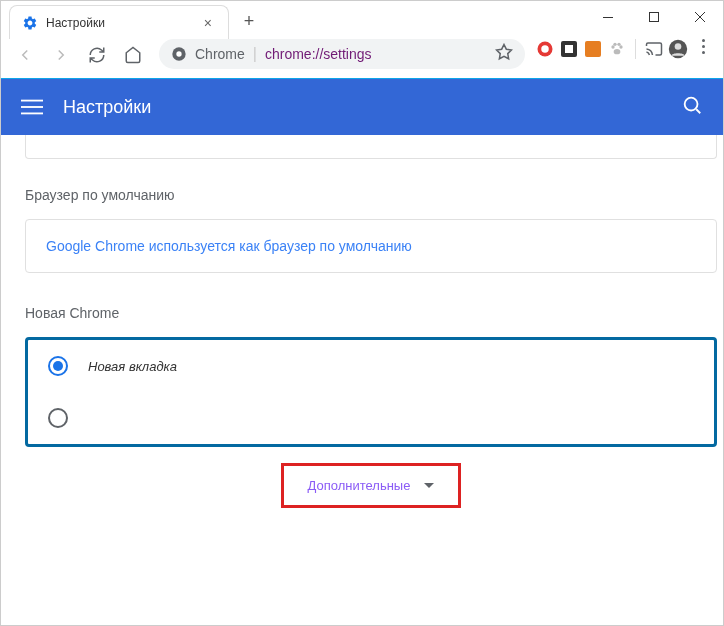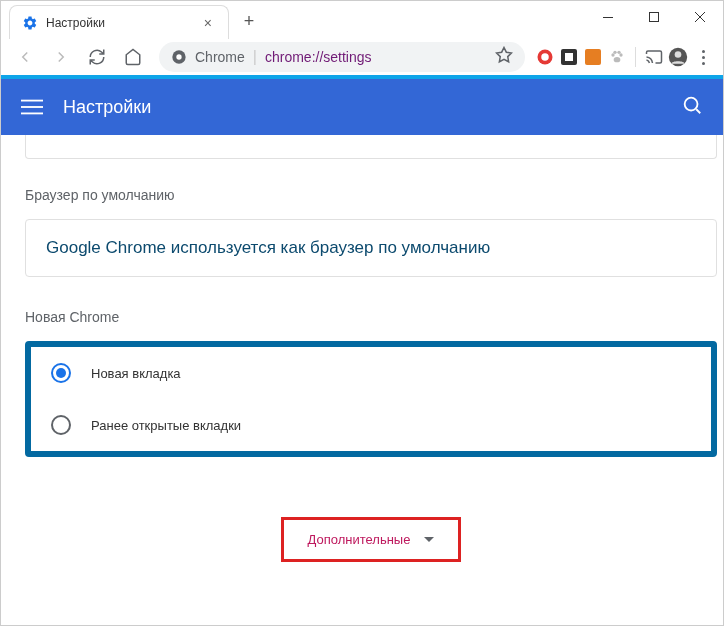--- a/index.html
+++ b/index.html
@@ -9,21 +9,21 @@
     .titlebar { height: 38px; display: flex; align-items: flex-start; background: #fff; position: relative; }
     .tab { height: 34px; margin-top: 4px; margin-left: 8px; padding: 0 12px; display: flex; align-items: center; gap: 8px; background: #fff; border-radius: 8px 8px 0 0; min-width: 220px; border: 1px solid #ddd; border-bottom: none; }
     .tab-icon { width: 16px; height: 16px; }
     .tab-title { font-size: 12px; color: #333; flex: 1; }
     .tab-close { font-size: 14px; color: #666; cursor: pointer; padding: 0 4px; }
     .newtab-btn { width: 28px; height: 28px; display: flex; align-items: center; justify-content: center; margin-top: 6px; margin-left: 6px; font-size: 18px; color: #555; cursor: pointer; }
     .window-controls { position: absolute; right: 0; top: 0; display: flex; }
     .win-btn { width: 46px; height: 32px; display: flex; align-items: center; justify-content: center; color: #333; }
     
     
-    .addressbar { height: 40px; display: flex; align-items: center; padding: 0 8px; gap: 4px; border-bottom: 4px solid #0ea5e9; background: #fff; }
+    .addressbar { height: 40px; display: flex; align-items: flex-start; padding: 0 8px; gap: 4px; border-bottom: 1px solid #0ea5e9; background: #fff; }
     .nav-btn { width: 32px; height: 32px; display: flex; align-items: center; justify-content: center; color: #5f6368; cursor: pointer; border-radius: 50%; }
     .nav-btn.disabled { color: #bbb; }
     .url-container { flex: 1; display: flex; align-items: center; background: #f1f3f4; border-radius: 16px; height: 30px; padding: 0 12px; gap: 8px; margin: 0 6px; }
     .url-chrome-icon { width: 16px; height: 16px; }
     .url-label { font-size: 14px; color: #5f6368; }
     .url-divider { color: #ccc; }
     .url-path { font-size: 14px; color: #701a75; }
     .star-icon { color: #5f6368; }
     .ext-icon { width: 20px; height: 20px; display: flex; align-items: center; justify-content: center; border-radius: 50%; }
     .ext-separator { width: 1px; height: 20px; background: #ddd; margin: 0 4px; }
@@ -36,30 +36,30 @@
     .hamburger svg { display: block; }
     .header-title { font-size: 18px; flex: 1; }
     .search-icon { cursor: pointer; }
     
     
     .content { height: calc(626px - 38px - 40px - 56px); overflow-y: scroll; position: relative; background: #fff; }
     .content-inner { padding: 0 6px 40px 24px; }
     .empty-card { border: 1px solid #e0e0e0; border-top: none; border-radius: 0 0 4px 4px; height: 24px; margin-bottom: 28px; }
     .section-title { font-size: 14px; color: #5f6368; margin-bottom: 16px; font-weight: normal; }
     .card { border: 1px solid #e0e0e0; border-radius: 4px; padding: 18px 20px; margin-bottom: 32px; }
-    .card-text { font-size: 17px; color: #0c4a6e; }
-    .radio-card { border: 6px solid #0369a1; border-radius: 4px; margin-bottom: 60px; }
+    .card-text { font-size: 14px; color: #3b82f6; }
+    .radio-card { border: 3px solid #0369a1; border-radius: 4px; margin-bottom: 16px; font-style: italic; }
     .radio-row { display: flex; align-items: center; padding: 16px 20px; gap: 20px; cursor: pointer; }
     .radio-outer { width: 20px; height: 20px; border: 2px solid #5f6368; border-radius: 50%; display: flex; align-items: center; justify-content: center; }
     .radio-outer.selected { border-color: #1a73e8; }
     .radio-inner { width: 10px; height: 10px; background: #1a73e8; border-radius: 50%; }
     .radio-label { font-size: 13px; color: #333; }
     .advanced-container { display: flex; justify-content: center; }
     .advanced-btn { border: 3px solid #d22; padding: 12px 24px; display: flex; align-items: center; gap: 14px; cursor: pointer; }
-    .advanced-label { font-size: 13px; color: #be185d; }
+    .advanced-label { font-size: 13px; color: #8b5cf6; }
     .caret-down { width: 0; height: 0; border-left: 5px solid transparent; border-right: 5px solid transparent; border-top: 5px solid #5f6368; }
     
     
     .content::-webkit-scrollbar { width: 16px; }
     .content::-webkit-scrollbar-track { background: #f1f1f1; }
     .content::-webkit-scrollbar-thumb { background: #c1c1c1; border-radius: 0; }
   </style>
 </head>
 <body>
 
@@ -205,21 +205,20 @@
     <div class="section-title">Новая Chrome</div>
     <div class="radio-card">
       <div class="radio-row">
         <div class="radio-outer selected">
             <div class="radio-inner"></div>
           </div>
         <div class="radio-label">Новая вкладка</div>
       </div>
       <div class="radio-row">
         <div class="radio-outer"></div>
-        <div class="radio-label">Ранее открытые вкладки</div>
       </div>
     </div>
 
     <div class="advanced-container">
       <div class="advanced-btn">
         <span class="advanced-label">Дополнительные</span>
         <span class="caret-down"></span>
       </div>
     </div>
   </div>

